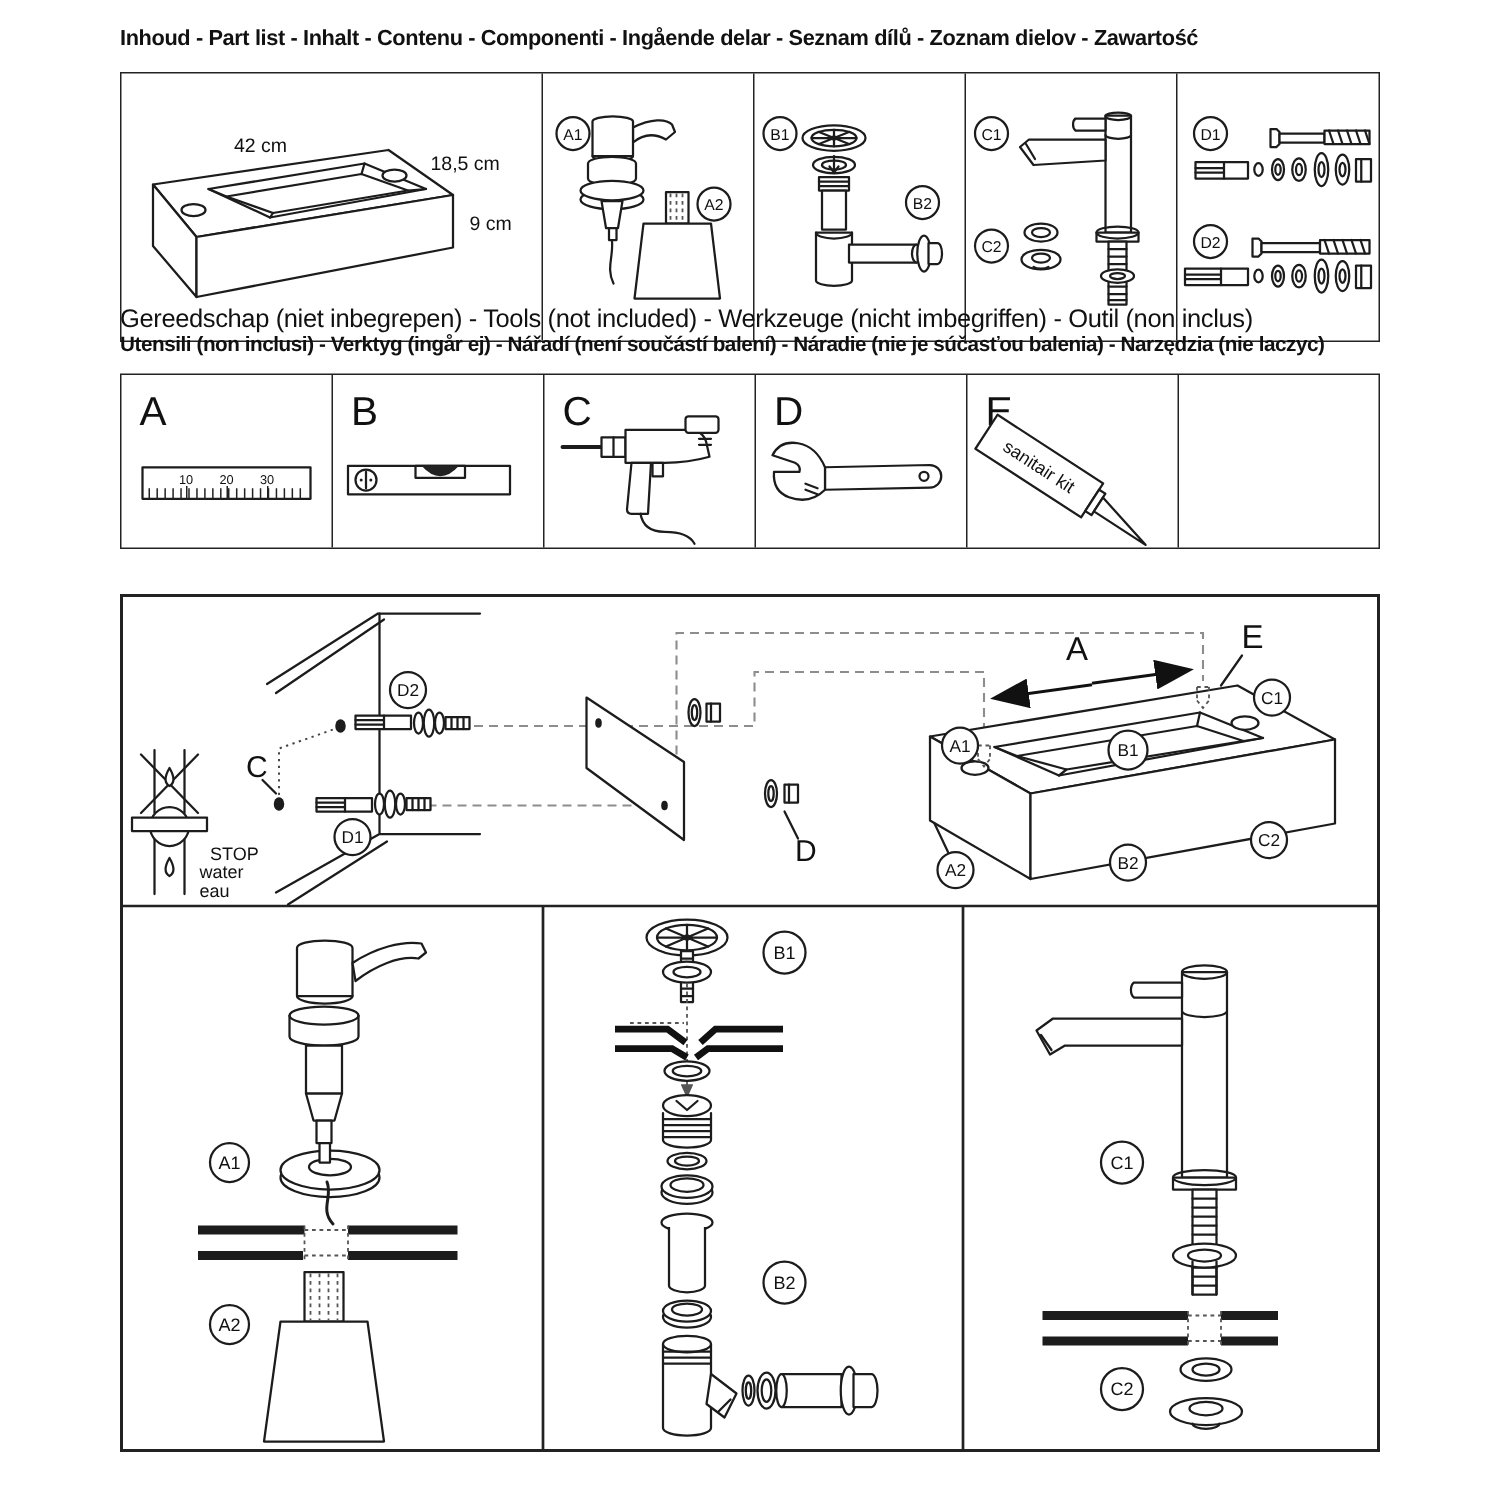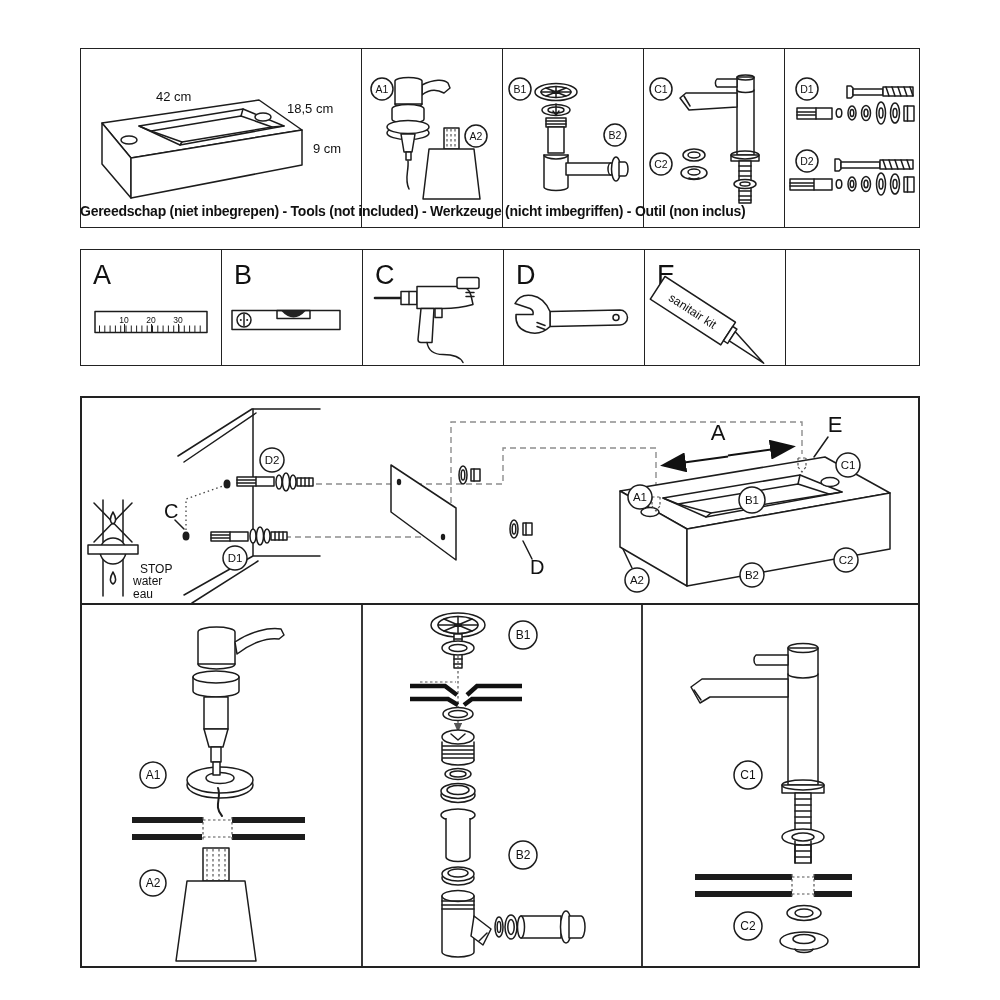--- a/index.html
+++ b/index.html
@@ -1,20 +1,20 @@
 <!DOCTYPE html>
 <html><head>
 <meta charset="utf-8">
 <style>
   html,body{margin:0;padding:0;background:#e8e8e8}
   .page{position:relative;width:1000px;height:1000px;background:#ffffff;
         font-family:"Liberation Sans",sans-serif;color:#111;overflow:hidden}
   .hdr{position:absolute;left:80px;top:18px;font-size:14.5px;font-weight:bold;
        letter-spacing:-0.25px;white-space:nowrap}
-  .hdr2a{position:absolute;left:80px;top:203px;font-size:14px;font-weight:bold;
+  .hdr2a{position:absolute;left:80px;top:203px;font-size:17px;font-weight:normal;
         letter-spacing:-0.25px;white-space:nowrap}
   .hdr2b{position:absolute;left:80px;top:222px;font-size:13.8px;font-weight:bold;
         letter-spacing:-0.3px;white-space:nowrap}
   .row{position:absolute;left:80px;display:flex;border:1.7px solid #222;
        box-sizing:border-box;background:#fff}
   .parts-row{top:48px;width:840px;height:180px}
   .tools-row{top:249px;width:840px;height:117px}
   .cellsvg{display:block;height:100%;border-left:1.7px solid #222;flex:0 0 auto}
   .cellsvg:first-child{border-left:none}
   .main-svg{position:absolute;left:80px;top:396px;display:block}
@@ -31,20 +31,21 @@
   .dash{fill:none;stroke:#8d8d8d;stroke-width:1.4;stroke-dasharray:6 4}
   .dot{fill:none;stroke:#444;stroke-width:1.3;stroke-dasharray:1.5 3}
   .dsh2{fill:none;stroke:#555;stroke-width:1.2;stroke-dasharray:2.5 2.5}
   .thk{fill:none;stroke:#111;stroke-width:4.5}
 </style>
 </head>
 <body>
 
 <div class="page">
 
+  <div class="hdr">Inhoud - Part list - Inhalt - Contenu - Componenti - Ingående delar - Seznam dílů - Zoznam dielov - Zawartość</div>
 
   <div class="row parts-row">
 
     <svg class="cellsvg" width="280" height="142" viewBox="0 0 280 142">
       <g>
         <path class="fw" d="M21,56 L178,33 L221,63 L50,91 Z"></path>
         <path class="fw" d="M21,56 L21,97 L50,131 L50,91 Z"></path>
         <path class="fw" d="M50,91 L221,63 L221,98 L50,131 Z"></path>
         <path class="fw" d="M58,59 L162,42 L203,59 L99,78 Z"></path>
         <path class="fw" d="M70,64 L160,49 L191,60 L101,75 Z"></path>
@@ -189,20 +190,21 @@
         <text class="cot" x="22" y="26">D1</text>
       </g>
       <g>
         <circle class="co" cx="22" cy="94" r="11"></circle>
         <text class="cot" x="22" y="98">D2</text>
       </g>
     </svg>
   </div>
 
   <div class="hdr2a">Gereedschap (niet inbegrepen) - Tools (not included) -  Werkzeuge (nicht imbegriffen) - Outil (non inclus)</div>
+  <div class="hdr2b">Utensili (non inclusi) - Verktyg (ingår ej) - Nářadí (není součástí balení) - Náradie (nie je súčasťou balenia) - Narzędzia (nie laczyc)</div>
 
   <div class="row tools-row">
 
     <svg class="cellsvg" width="140" height="114" viewBox="0 0 140 114">
       <text class="letter" x="12" y="33">A</text>
       <g>
         <rect class="fw" x="14" y="61" width="112" height="21"></rect>
         <line x1="18" y1="78.5" x2="124" y2="78.5" stroke="#222" stroke-width="7" stroke-dasharray="1 4.3"></line>
         <line x1="43" y1="78" x2="100" y2="78" stroke="#222" stroke-width="9" stroke-dasharray="1 26"></line>
         <text class="cot" style="font-size:8.5px" x="43" y="72">10</text>

